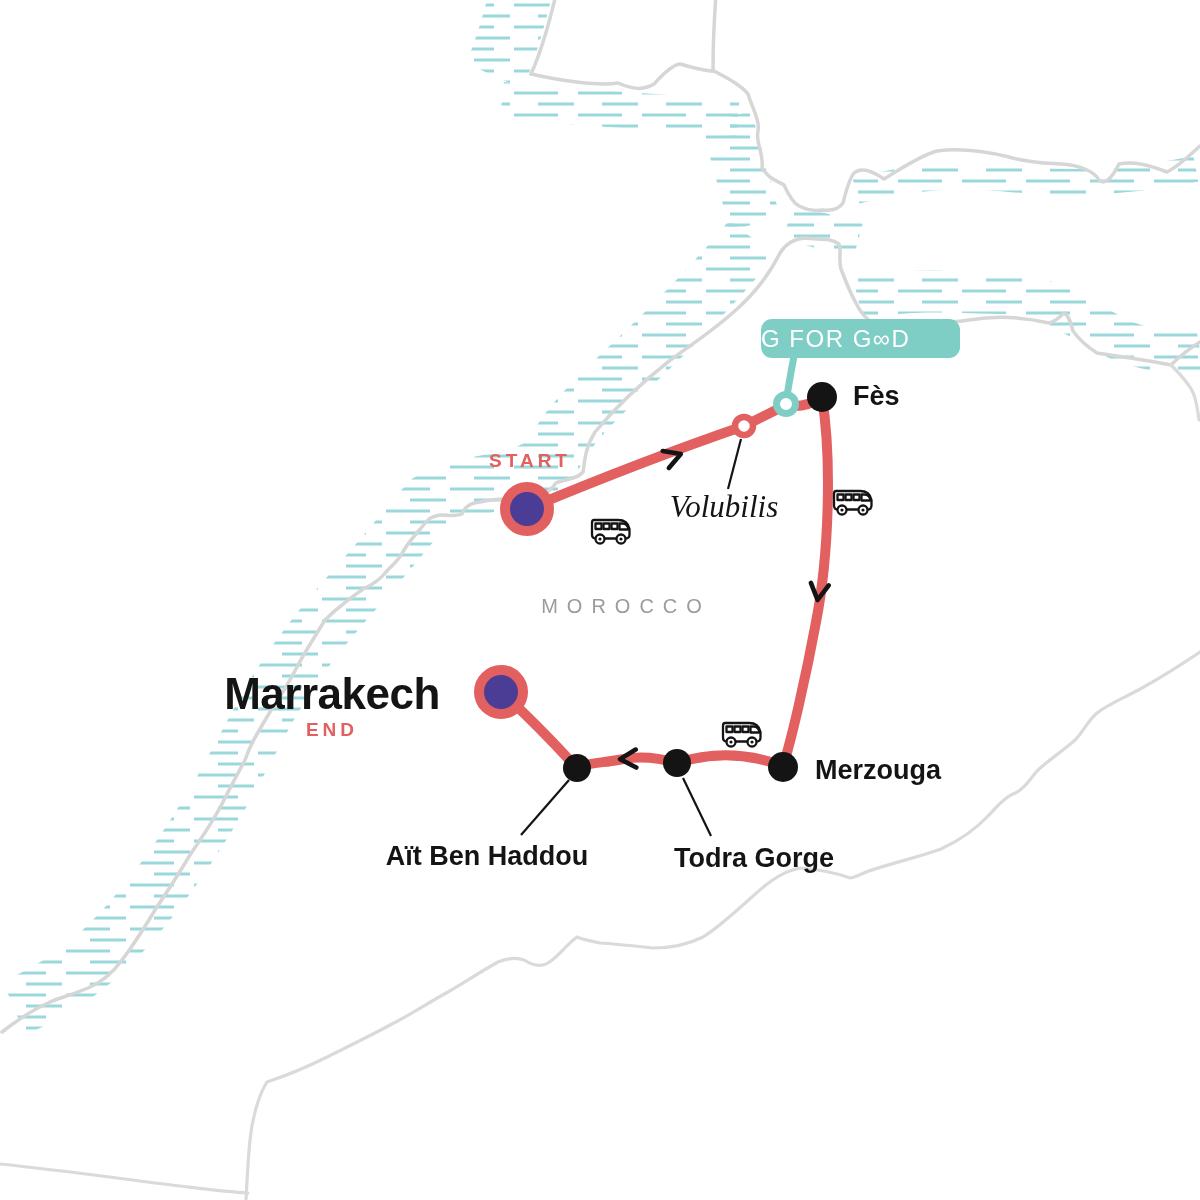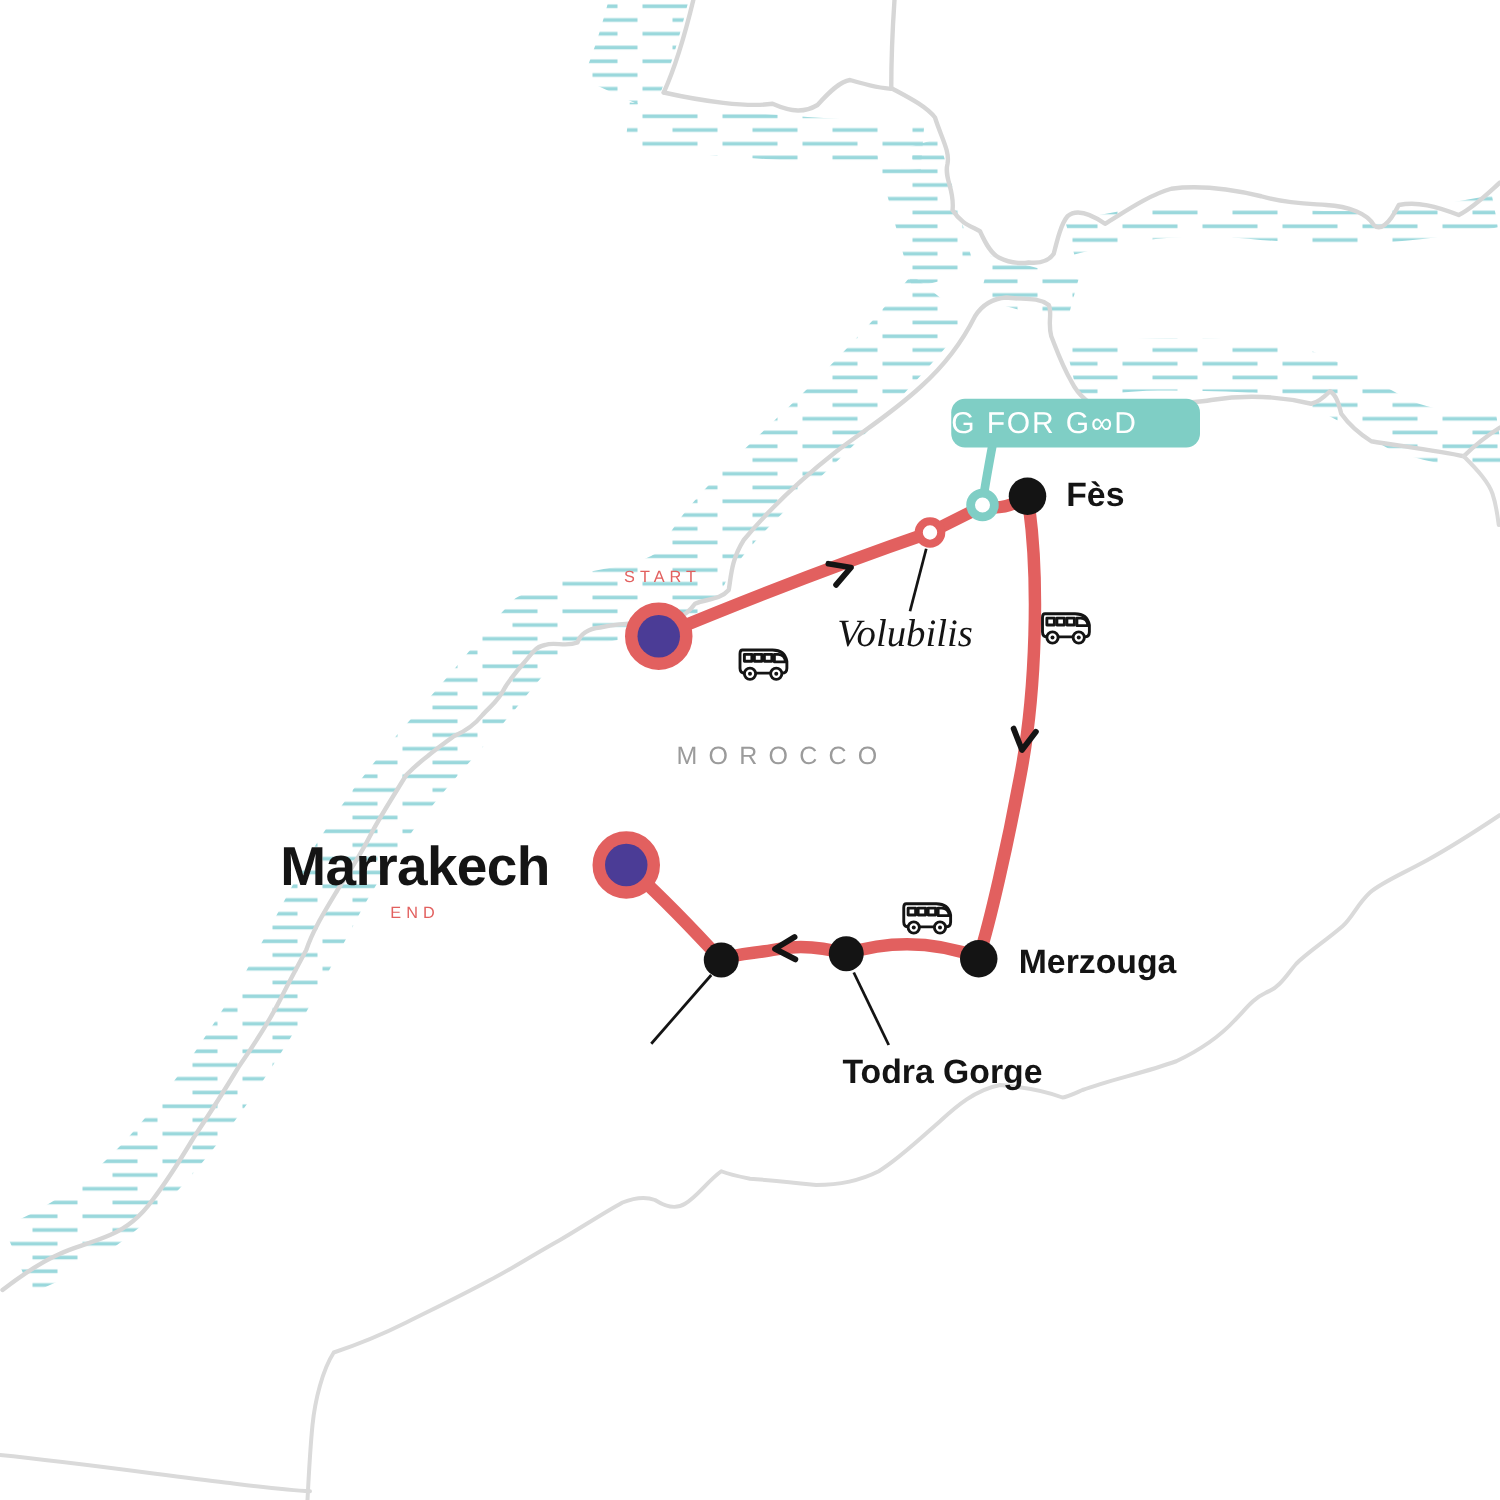--- a/index.html
+++ b/index.html
@@ -14,21 +14,21 @@
   .coast{stroke:var(--coast-gray,#d6d6d6);stroke-width:3.5;fill:none;stroke-linejoin:round;stroke-linecap:round;}
   .border{stroke:#dadada;stroke-width:3.2;fill:none;stroke-linejoin:round;stroke-linecap:round;}
   .hatch-band{stroke:url(#hatchpat);fill:none;}
   .route{stroke:var(--route-red,#e2605f);stroke-width:10;fill:none;stroke-linecap:round;stroke-linejoin:round;}
   .teal-line{stroke:var(--teal,#7fcec5);stroke-width:7;fill:none;stroke-linecap:round;}
   .chev{stroke:#141414;stroke-width:4.6;fill:none;stroke-linecap:round;stroke-linejoin:round;}
   .leader{stroke:#141414;stroke-width:2.2;fill:none;}
   .busline{stroke:#141414;stroke-width:2.3;fill:#ffffff;stroke-linejoin:round;stroke-linecap:round;}
   .lbl{position:absolute;color:var(--label-black,#141414);white-space:nowrap;}
   .city-big{font-size:44px;font-weight:bold;transform:translate(-50%,-50%);letter-spacing:-0.5px;}
-  .tag{font-size:13px;font-weight:normal;letter-spacing:4px;color:var(--route-red,#e2605f);transform:translate(-50%,-50%);}
+  .tag{font-size:19px;font-weight:bold;letter-spacing:4px;color:var(--route-red,#e2605f);transform:translate(-50%,-50%);}
   .stop{font-size:27px;font-weight:bold;}
   .stop.centered{transform:translate(-50%,-50%);}
   .stop.vcenter{transform:translateY(-50%);}
   .site{font-size:31px;font-style:italic;transform:translate(-50%,-50%);font-family:Liberation Serif, serif;}
   .country{font-size:20px;letter-spacing:9px;color:var(--country-gray,#9b9b9b);transform:translate(-50%,-50%);}
   .badge{position:absolute;left:761px;top:319px;width:199px;height:39px;background:var(--teal,#7fcec5);
     border-radius:11px;display:flex;align-items:center;justify-content:flex-start;color:#ffffff;
     font-size:24px;font-weight:normal;letter-spacing:1.5px;}
 </style>
 </head>
@@ -127,20 +127,21 @@
 </svg>
 
 <div class="lbl tag" style="left:530px;top:461px;">START</div>
 
 <div class="lbl city-big" style="left:332px;top:694px;">Marrakech</div>
 <div class="lbl tag" style="left:332px;top:730px;">END</div>
 
 <div class="lbl stop vcenter" style="left:853px;top:396px;">Fès</div>
 <div class="lbl stop vcenter" style="left:815px;top:770px;">Merzouga</div>
 <div class="lbl stop centered" style="left:754px;top:858px;">Todra Gorge</div>
+<div class="lbl stop centered" style="left:487px;top:856px;">Aït Ben Haddou</div>
 <div class="lbl site" style="left:724px;top:507px;">Volubilis</div>
 
 <div class="lbl country" style="left:626px;top:606px;">MOROCCO</div>
 
 <div class="badge">
   <span>G FOR G∞D</span>
 </div>
 
 </div>
 

